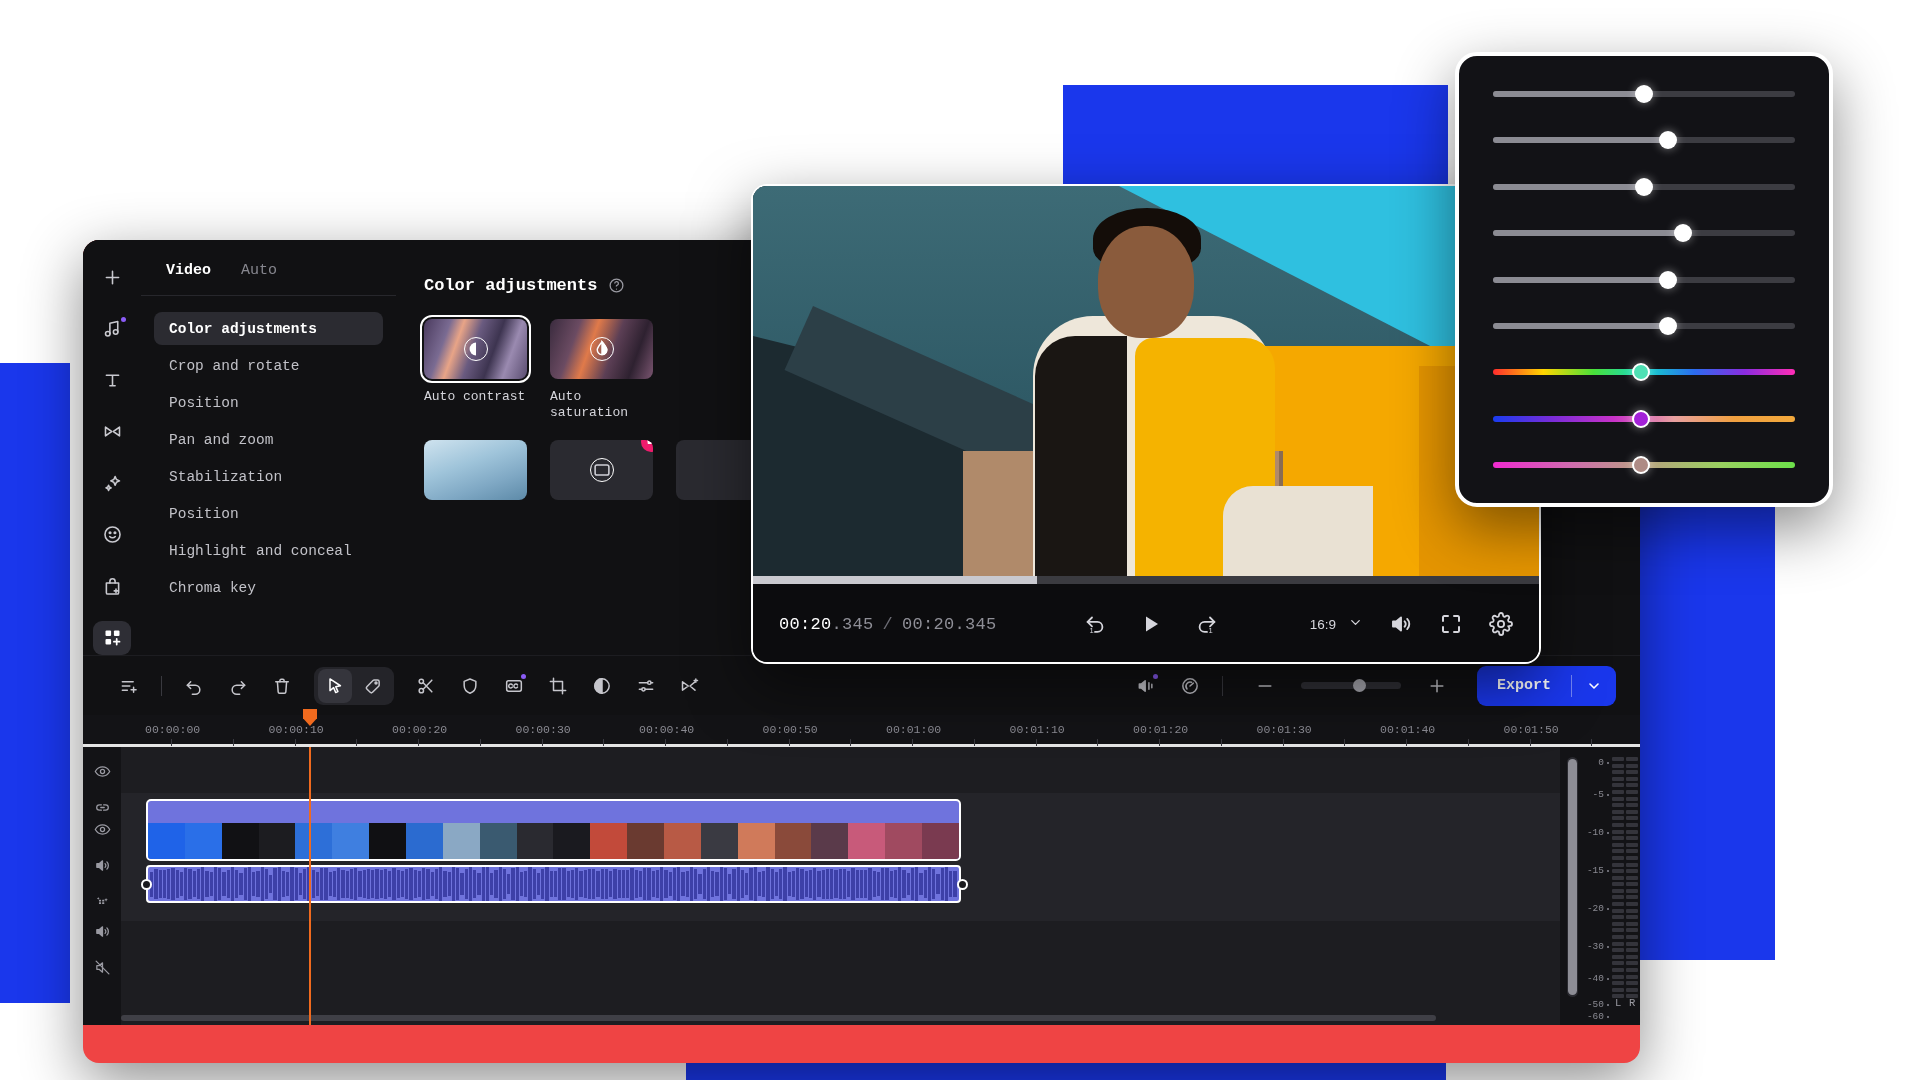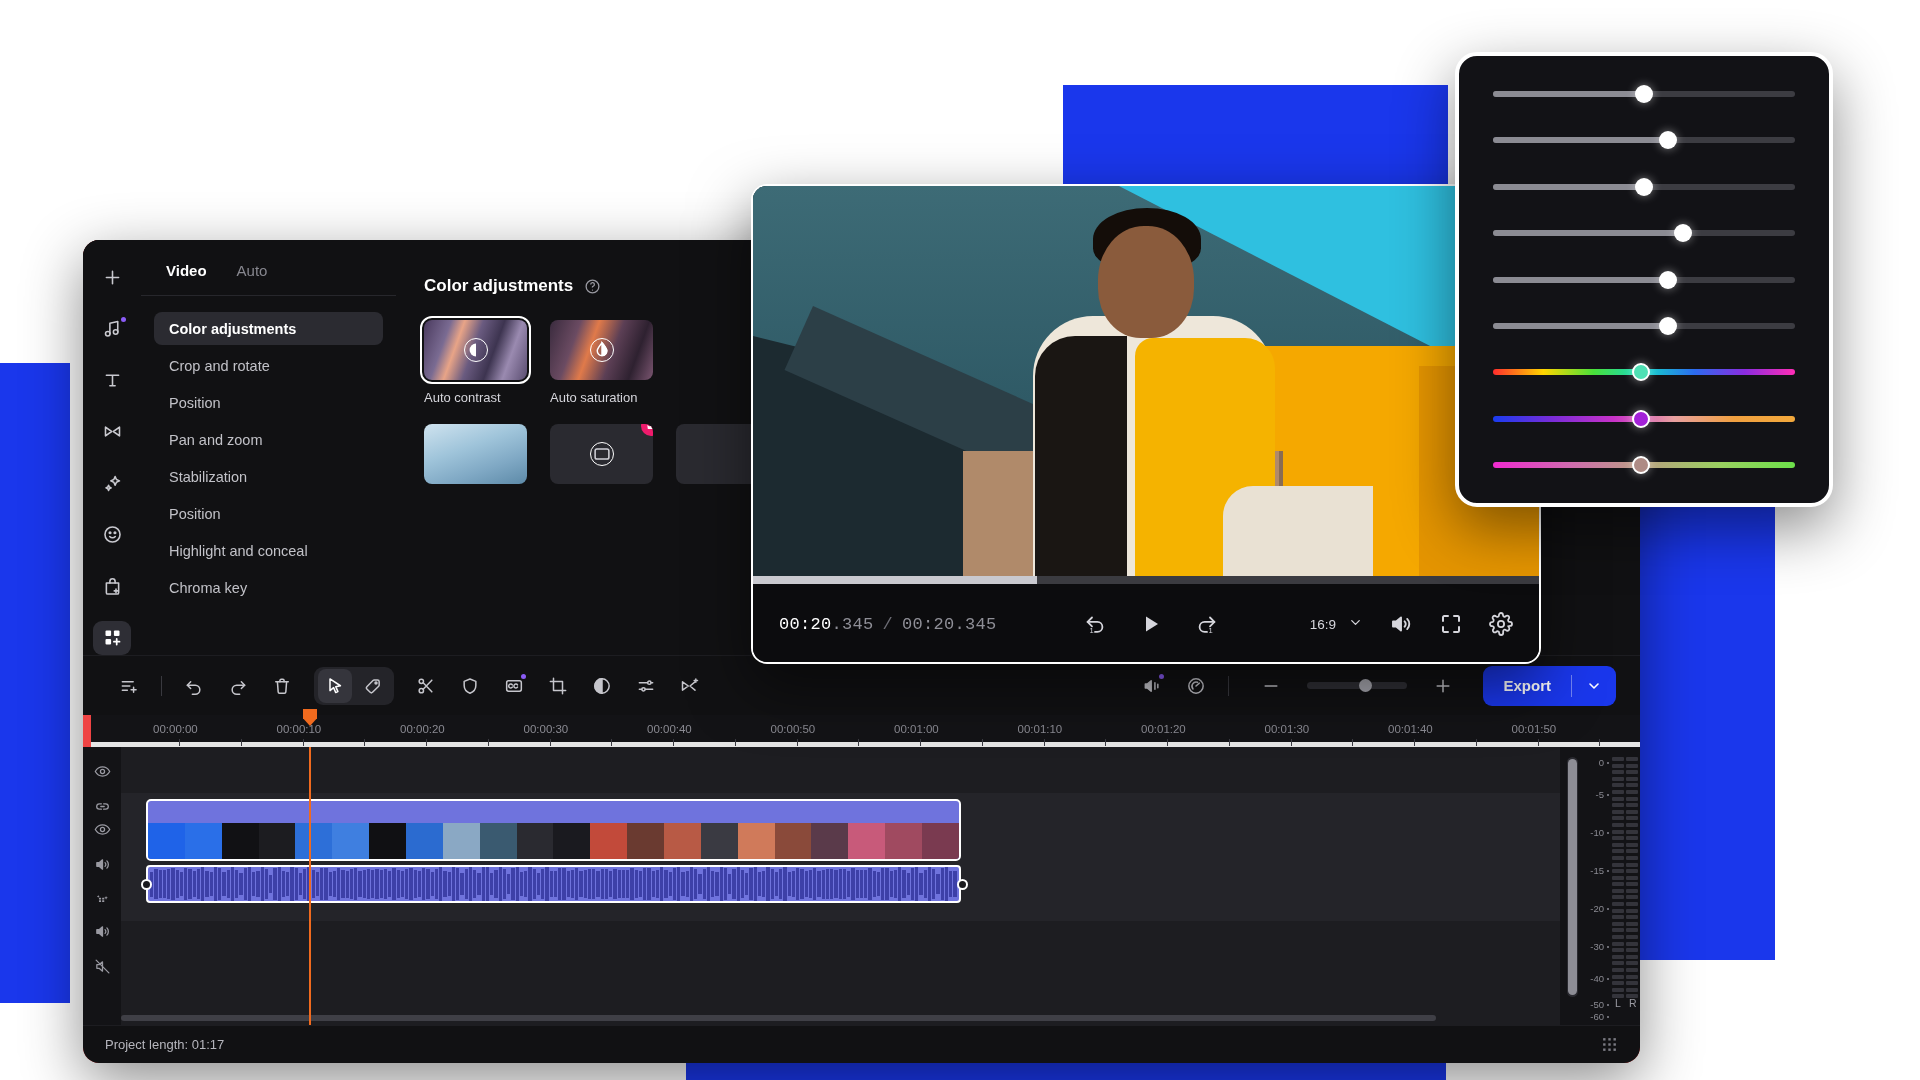--- a/index.html
+++ b/index.html
@@ -16,20 +16,21 @@
   #bb-topmid { left:1063px; top:85px; width:385px; height:320px; }
   #bb-right  { left:1525px; top:360px; width:250px; height:600px; }
   #bb-bottom { left:686px; top:1000px; width:760px; height:80px; }
 
   
   #editor {
     position:absolute; left:83px; top:240px; width:1557px; height:823px;
     background:#ef4444; border-radius:16px;
     box-shadow:0 18px 60px rgba(0,0,0,.45);
     overflow:hidden;
+    font-family:Liberation Mono, monospace;
   }
 
   
   #upper { position:absolute; left:0; top:0; width:100%; height:415px; background:#111113; }
 
   
   #rail {
     position:absolute; left:0; top:0; width:58px; height:415px;
     background:#111113;
     display:flex; flex-direction:column; align-items:center; padding-top:20px; gap:17px;
@@ -130,22 +131,22 @@
   #export-btn {
     margin-left:18px; height:40px; background:#1a37ec; border-radius:9px;
     display:flex; align-items:center; color:#fff; cursor:pointer; flex:none;
   }
   #export-label { padding:0 20px; font-size:15px; font-weight:bold; }
   #export-div { width:1px; height:22px; background:rgba(255,255,255,.38); }
   #export-caret { padding:0 14px; display:flex; align-items:center; }
 
   
   #ruler {
-    position:absolute; left:8px; top:475px; width:100%; height:32px;
-    background:#131316; border-bottom:5px solid #e5e5e5;
+    position:absolute; left:0; top:475px; width:100%; height:32px;
+    background:#131316; border-bottom:3px solid #e5e5e5;
   }
   .rl-label { position:absolute; top:8px; font-size:11.5px; color:#8a8a92; }
   .rl-tick { position:absolute; top:24px; width:1px; height:7px; background:#3a3a41; }
 
   
   #tracks { position:absolute; left:0; top:507px; width:100%; height:278px; background:#1a1a1e; }
   #track-gutter { position:absolute; left:0; top:0; width:38px; height:278px; background:#131316; }
   .gut-cell { display:flex; flex-direction:column; align-items:center; gap:14px; color:#9a9aa2; }
   .gut-cell svg { width:17px; height:17px; cursor:pointer; }
   #gut1 { position:absolute; top:16px; left:0; width:38px; }
@@ -968,36 +969,20 @@
           <div class="mt-seg"></div>
         </div>
         <div class="mt-cap" style="left: 69px;">R</div>
       </div>
   </div>
 
   <div id="hscroll">
       <i></i>
     </div>
 
-  <div id="statusbar">
-    <span id="status-text">Project length: 01:17</span>
-    <span id="grid-icon">
-      <svg viewBox="0 0 24 24" width="17" height="17" fill="currentColor">
-        <rect x="3" y="3" width="3.4" height="3.4"></rect>
-          <rect x="10.3" y="3" width="3.4" height="3.4"></rect>
-          <rect x="17.6" y="3" width="3.4" height="3.4"></rect>
-        <rect x="3" y="10.3" width="3.4" height="3.4"></rect>
-          <rect x="10.3" y="10.3" width="3.4" height="3.4"></rect>
-          <rect x="17.6" y="10.3" width="3.4" height="3.4"></rect>
-        <rect x="3" y="17.6" width="3.4" height="3.4"></rect>
-          <rect x="10.3" y="17.6" width="3.4" height="3.4"></rect>
-          <rect x="17.6" y="17.6" width="3.4" height="3.4"></rect>
-      </svg>
-    </span>
-  </div>
 </div>
 
 <div id="player">
   <div id="video-canvas">
     <div class="v-sky"></div>
     <div class="v-tri"></div>
     <div class="v-wall-y"></div>
     <div class="v-wall-y2"></div>
     <div class="v-dark"></div>
     <div class="v-diag"></div>

